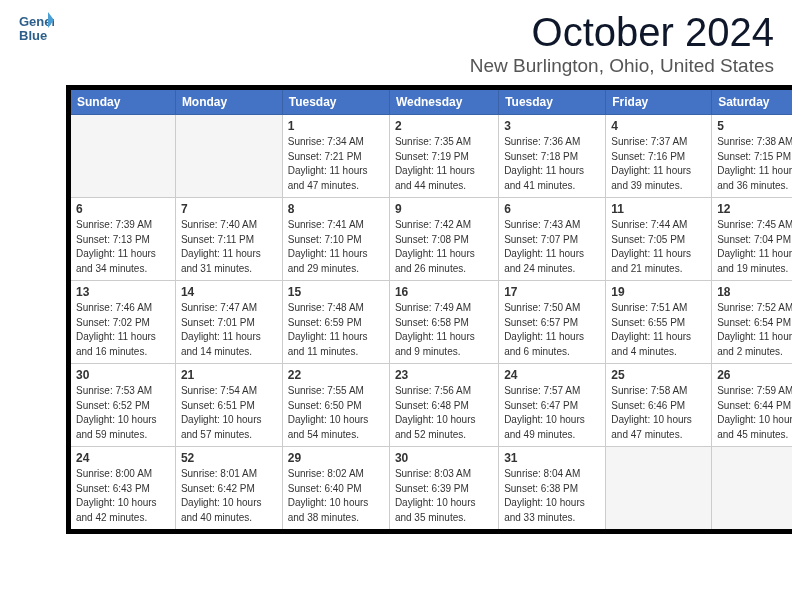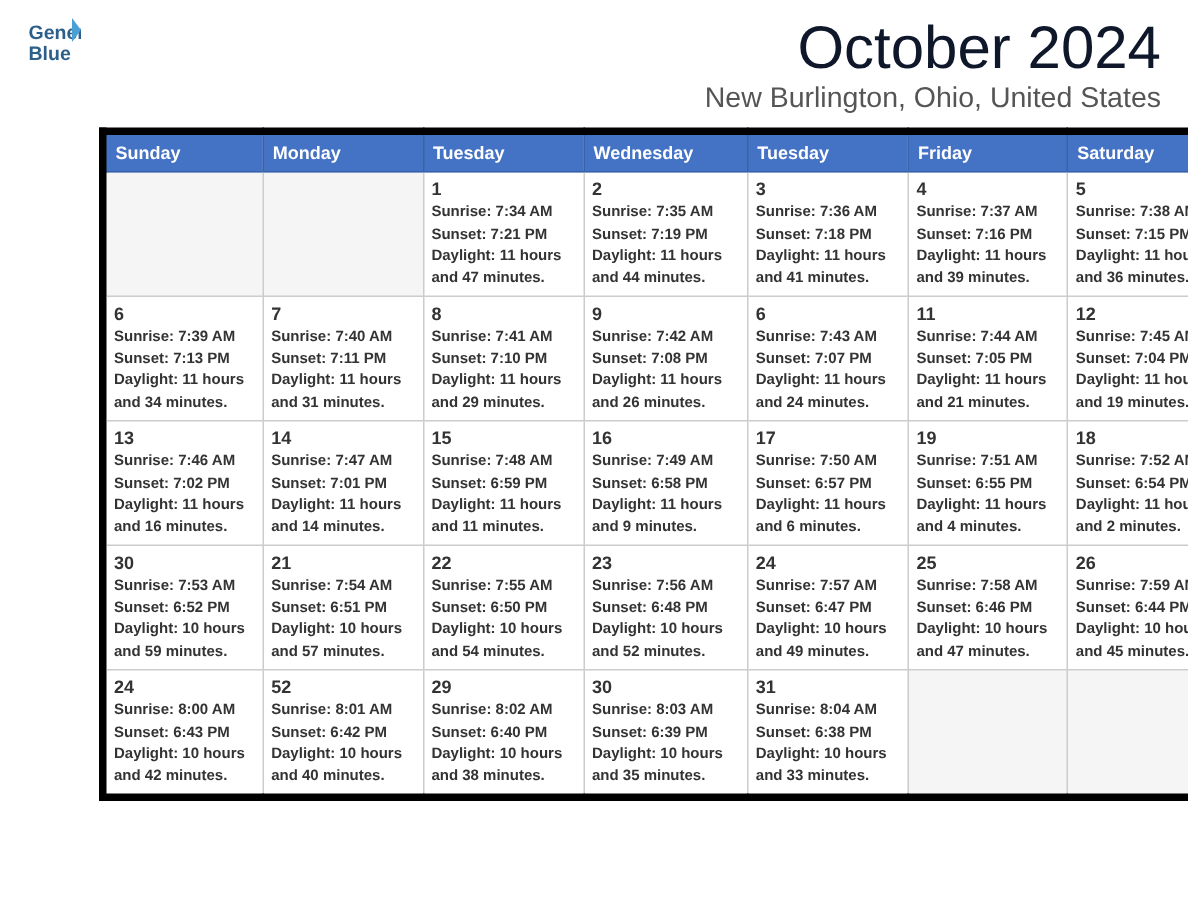--- a/index.html
+++ b/index.html
@@ -69,21 +69,20 @@
     .day-num {
       font-size: 12px;
       font-weight: bold;
       color: #333;
       margin-bottom: 2px;
     }
     .cell-content {
       font-size: 10px;
       line-height: 1.45;
       color: #333;
-      font-weight: bold;
     }
   </style>
 </head>
 <body>
 
 <div class="page">
   <div class="header">
     <div class="logo">
     <svg width="36" height="36" viewBox="0 0 36 36">
       <rect width="36" height="36" fill="white"></rect>

